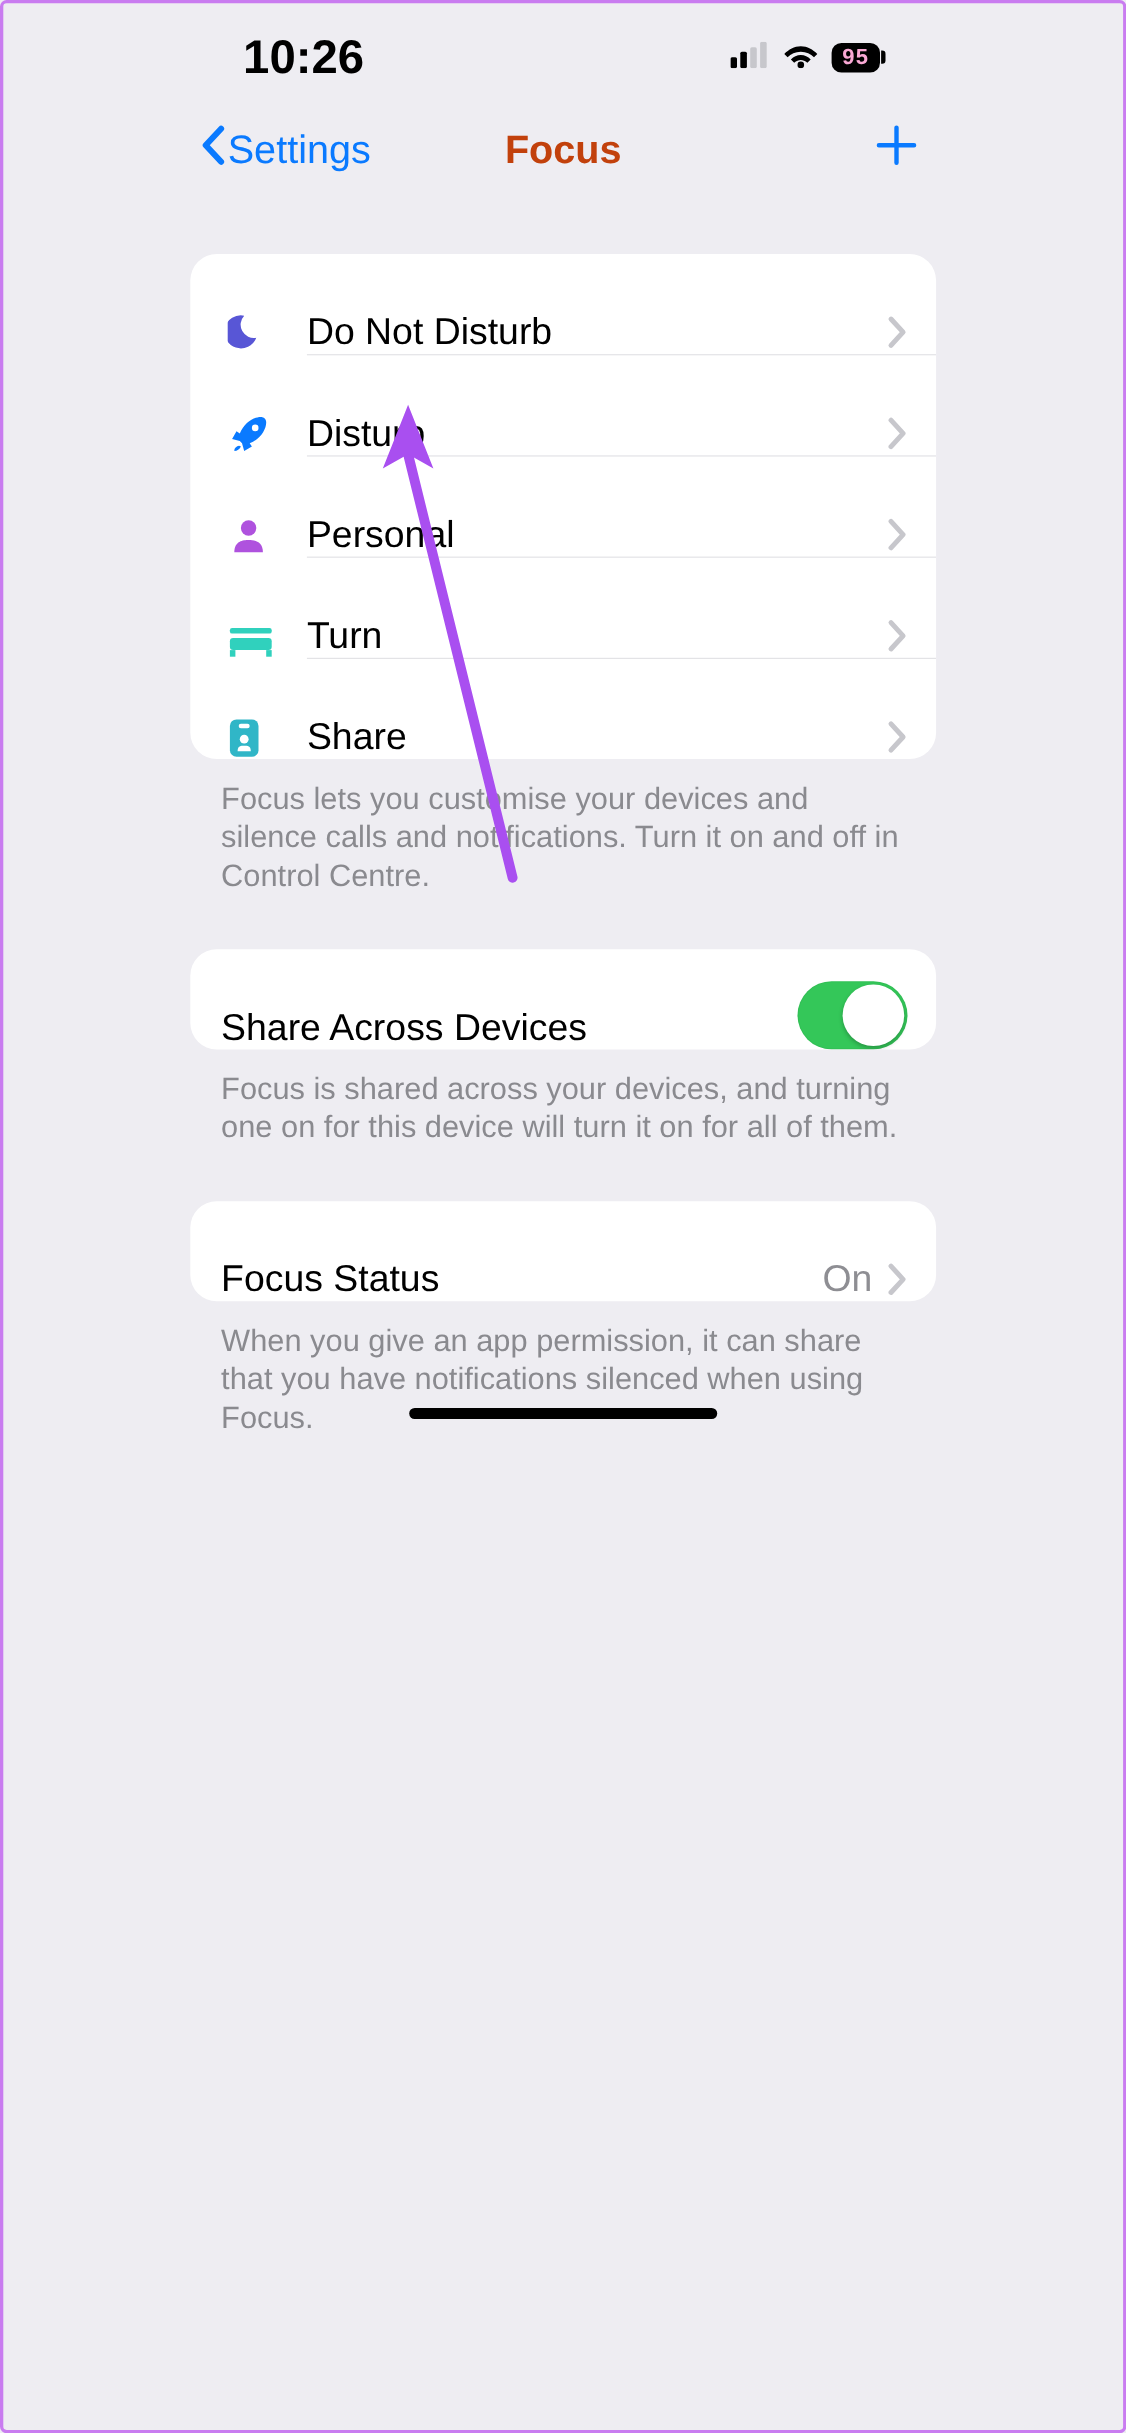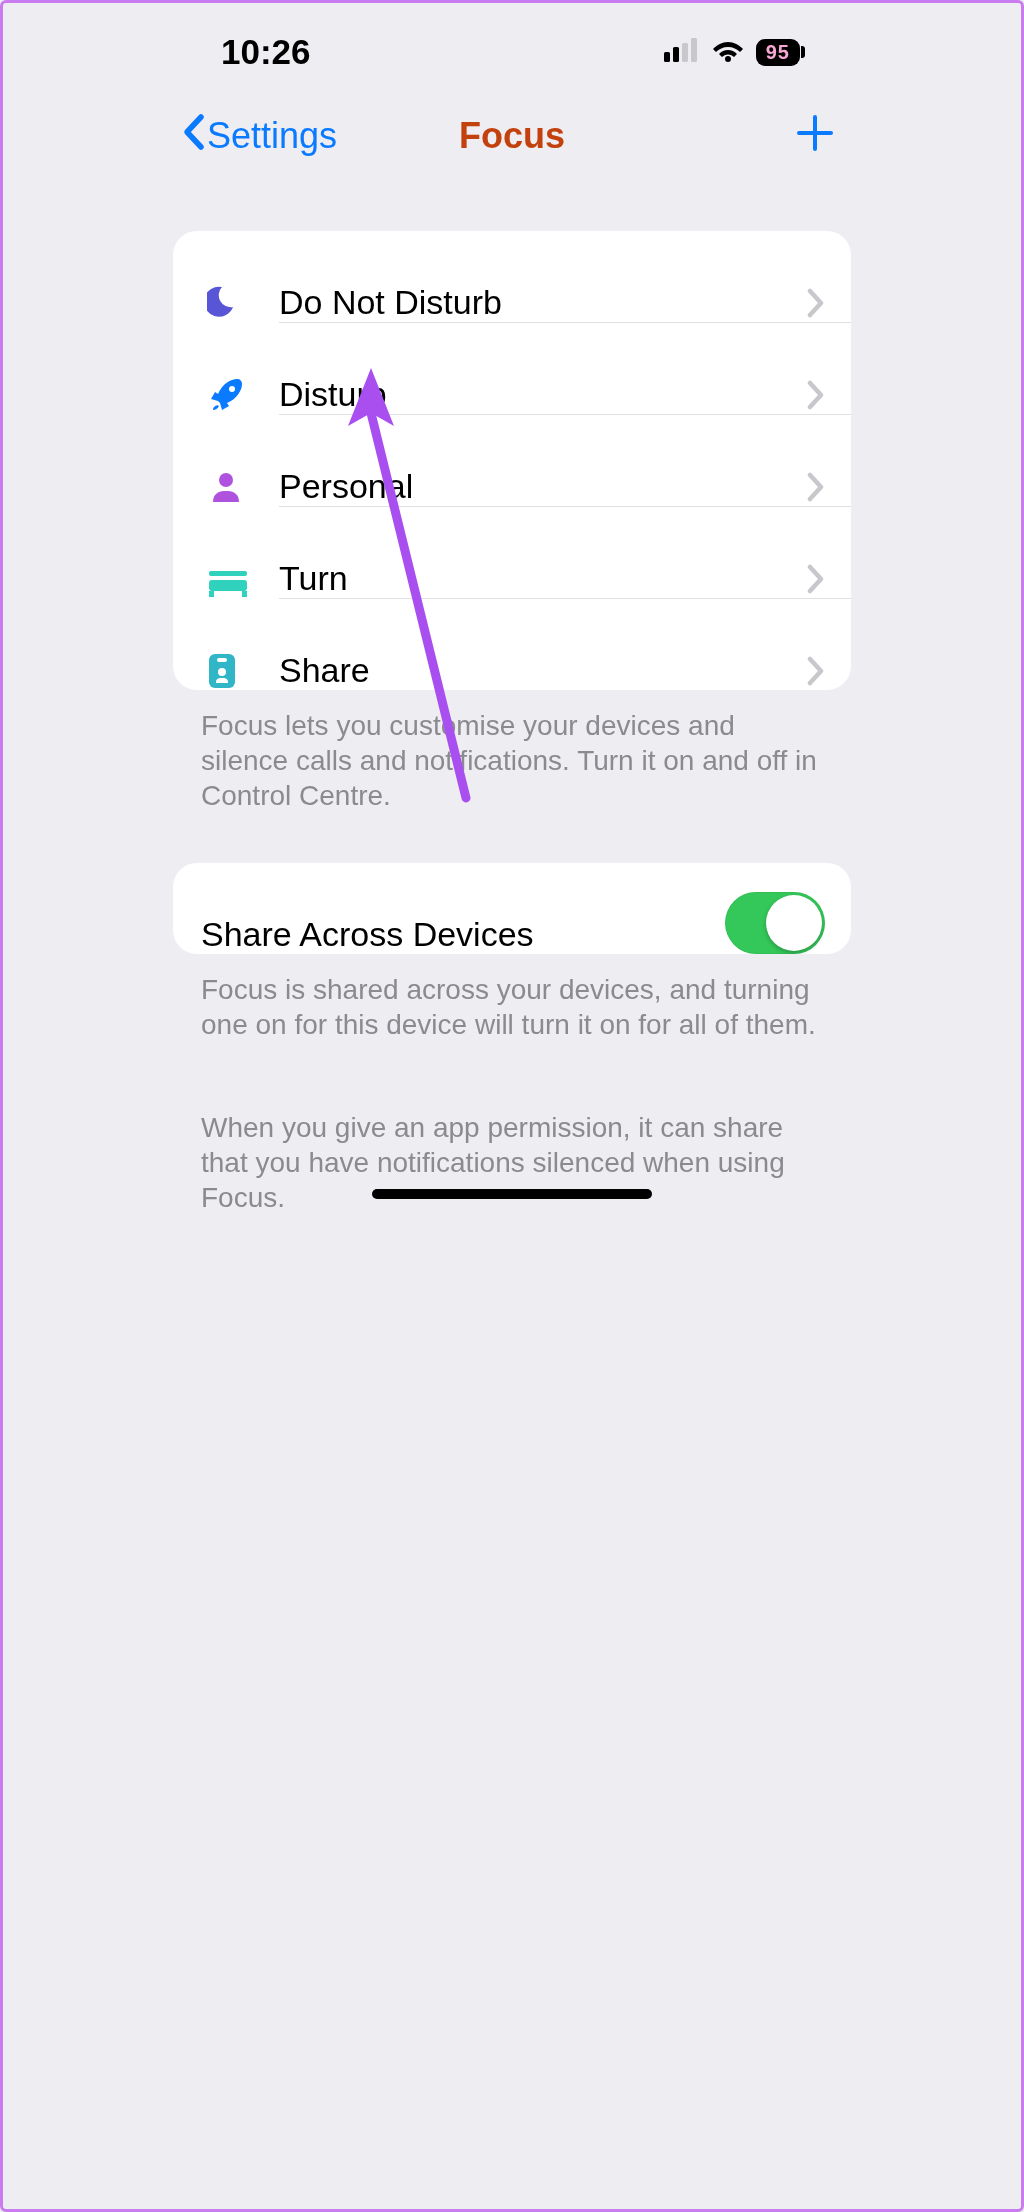--- a/index.html
+++ b/index.html
@@ -19,21 +19,21 @@
     position: relative;
   }
   .status-bar {
     display: flex;
     justify-content: space-between;
     align-items: center;
     height: 98px;
     padding: 0 58px 0 60px;
   }
   .time {
-    font-size: 35px;
+    font-size: 43px;
     font-weight: 700;
     color: #000;
   }
   .status-right {
     display: flex;
     align-items: center;
     gap: 12px;
   }
   .nav-header {
     display: flex;
@@ -293,20 +293,31 @@
       <div class="switch">
         <div class="knob"></div>
       </div>
     </div>
   </div>
 
   <div class="footer-text">Focus is shared across your devices, and turning one on for this device will turn it on for all of them.</div>
 
   <div class="section-gap"></div>
 
+  <div class="card">
+    <div class="row" style="padding-left:28px;">
+      <span class="label" style="margin-left:0;">Focus Status</span>
+      <span class="value">On</span>
+      <span class="chevron">
+        <svg width="18" height="30" viewBox="0 0 18 30">
+            <path d="M3 3 L14 15 L3 27" stroke="#c7c7cc" stroke-width="4.5" fill="none" stroke-linecap="round" stroke-linejoin="round"></path>
+          </svg>
+      </span>
+    </div>
+  </div>
 
   <div class="footer-text">When you give an app permission, it can share that you have notifications silenced when using Focus.</div>
 
   <svg class="annotation-arrow" width="200" height="470" viewBox="0 0 200 470">
     <defs>
       <linearGradient id="arrgrad" x1="0" y1="0" x2="0" y2="1">
         <stop offset="0%" stop-color="#a94ff0"></stop>
         <stop offset="100%" stop-color="#a94ff0"></stop>
       </linearGradient>
     </defs>

